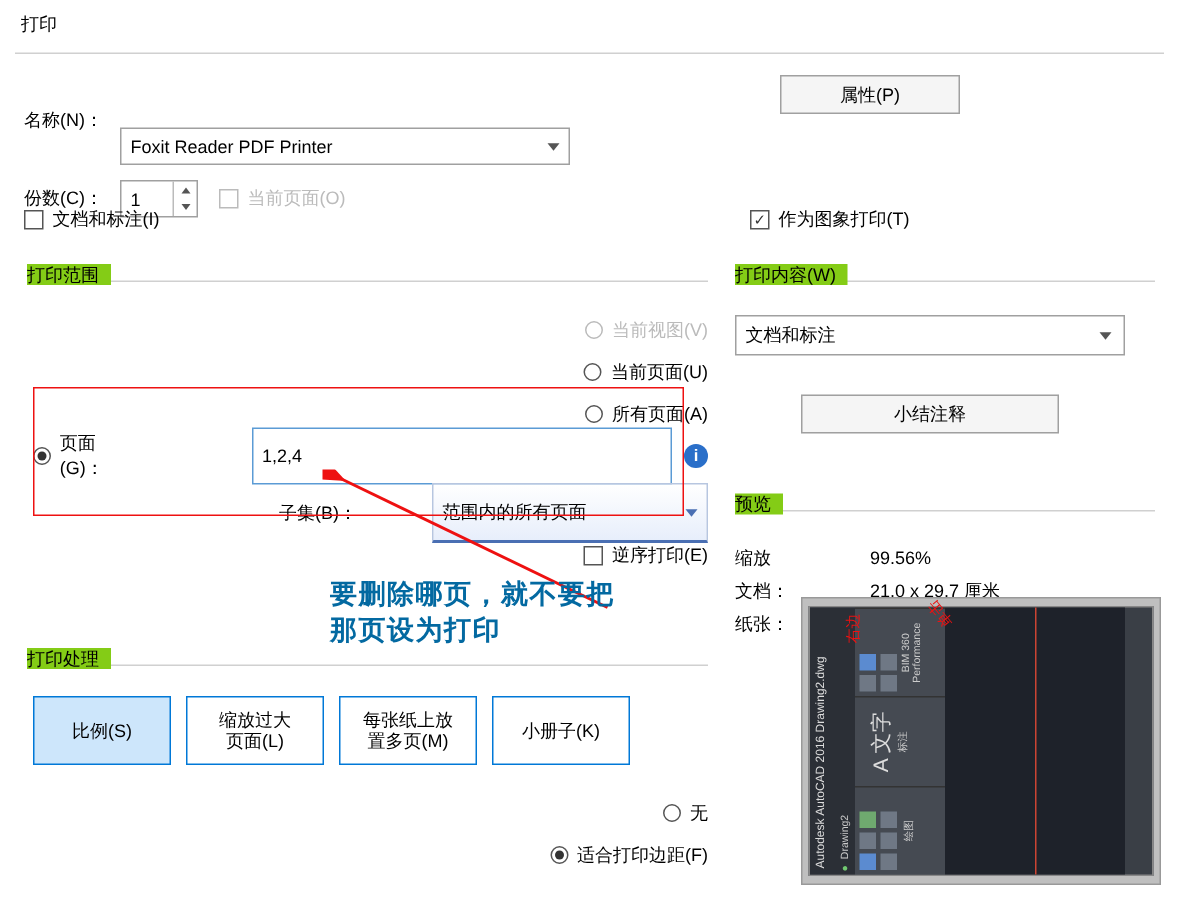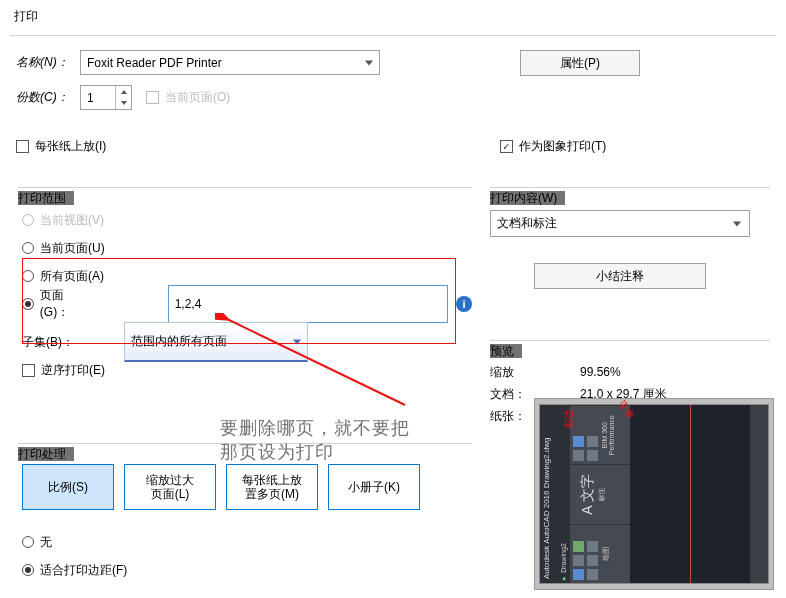--- a/index.html
+++ b/index.html
@@ -14,27 +14,27 @@
     overflow: hidden;
     padding: 6px 10px;
   }
   .title { font-size: 12px; margin: 2px 0 10px 4px; }
   .main-panel {
     border-top: 1px solid #d0d0d0;
     padding-top: 14px;
     position: relative;
   }
   .row { display: flex; align-items: center; margin-bottom: 10px; }
-  .label { width: 70px; padding-left: 6px; font-style: italic; }
+  .label { width: 70px; padding-left: 6px; }
   .printer-select {
     width: 300px; height: 25px;
     border: 1px solid #a0a0a0;
     padding: 2px 22px 2px 6px;
     position: relative;
-    display: inline-flex; align-items: center;
+    display: inline-flex; align-items: center; margin-top: 35px;
   }
   .printer-select::after {
     content: ""; position: absolute; right: 6px; top: 50%;
     width: 0; height: 0; border-left: 4px solid transparent;
     border-right: 4px solid transparent; border-top: 5px solid #555;
     transform: translateY(-50%);
   }
   .btn {
     display: inline-flex; align-items: center; justify-content: center;
     height: 26px; border: 1px solid #a0a0a0; background: #f5f5f5;
@@ -58,23 +58,23 @@
   .rb-circle { width:12px; height:12px; border:1px solid #555; border-radius:50%; display:inline-flex; align-items:center; justify-content:center;}
   .rb-dot { width:6px; height:6px; background:#333; border-radius:50%; }
   .muted .cb-box { border-color:#bbb; }
   .muted { color:#bbb; }
   .group-hdr {
     margin: 8px 0 6px 4px;
     border-bottom: 1px solid #d0d0d0;
     padding-bottom: 0;
     position: relative;
   }
-  .group-hdr span { background:#737373; position:relative; top:20px; padding-right:8px;}
+  .group-hdr span { background:#84cc16; position:relative; top:5px; padding-right:8px;}
   .range-box { position:absolute; left:14px; top:162px; width:458px; }
-  .radio-row { display:flex; align-items:center; height:28px; padding-left:8px; gap:8px;}
+  .radio-row { display:flex; align-items:center; height:28px; padding-left:8px; gap:8px;justify-content:flex-end;}
   .pageinput {
     width: 284px; height: 25px; border: 1px solid #5b9bd5;
     padding: 18px 6px; font-size: 12px;
   }
   .info-icon {
     width:16px; height:16px; border-radius:50%; background:#2a6fc9;
     color:#fff; font-weight:bold; font-size:11px; display:inline-flex;
     align-items:center; justify-content:center; text-align:center;
   }
   .red-box {
@@ -134,22 +134,22 @@
   .cad-panel { flex:1; border-right:1px solid #333; padding:3px; }
   .cad-icon-row { display:flex; gap:3px; margin-bottom:3px;}
   .cad-ico { width:11px; height:11px; background:#6f7885; }
   .cad-ico.b { background:#5b8bd0; }
   .cad-ico.g { background:#6fa96f; }
   .cad-lbl { color:#ccc; font-size:7px; text-align:center;}
   .cad-body { flex:1; background:#1e222a; height:120px; position:relative;}
   .cad-body .crosshair-h { position:absolute; left:0; right:0; top:50%; height:1px; background:#c43; }
   .cad-red-anno { position:absolute; color:#e11; font-size:10px; }
   .anno-text {
-    position:absolute; color:#737373; font-size:18px; line-height:1.35;
-    left:220px; top:416px; letter-spacing:1px; pointer-events:none;
+    position:absolute; color:#0369a1; font-size:18px; line-height:1.35;
+    left:220px; top:384px; letter-spacing:1px; pointer-events:none;font-weight:bold;
   }
   .arrow-svg { position:absolute; left:215px; top:313px; width:210px; height:98px; pointer-events:none;}
 </style>
 </head>
 <body>
 
 <div class="title">打印</div>
 
 <div class="main-panel">
 
@@ -173,21 +173,21 @@
     <span style="width:14px"></span>
     <span class="cb muted">
       <span class="cb-box"></span>
       <span>当前页面(O)</span>
     </span>
   </div>
 
   <div style="position:absolute; left:6px; top:100px;">
     <span class="cb">
       <span class="cb-box"></span>
-      <span>每张纸上放(I)</span>
+      <span>文档和标注(I)</span>
     </span>
   </div>
   <div style="position:absolute; left:490px; top:100px;">
     <span class="cb">
       <span class="cb-box">✓</span>
       <span>作为图象打印(T)</span>
     </span>
   </div>
 
 </div>

